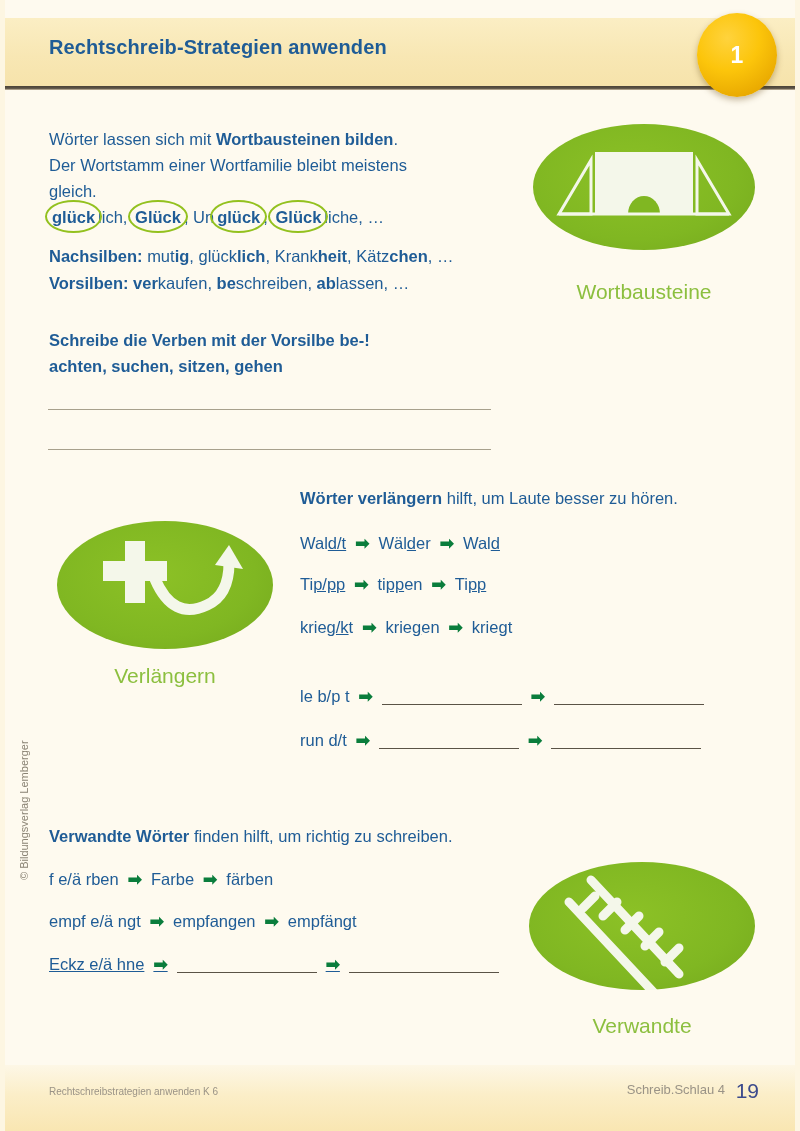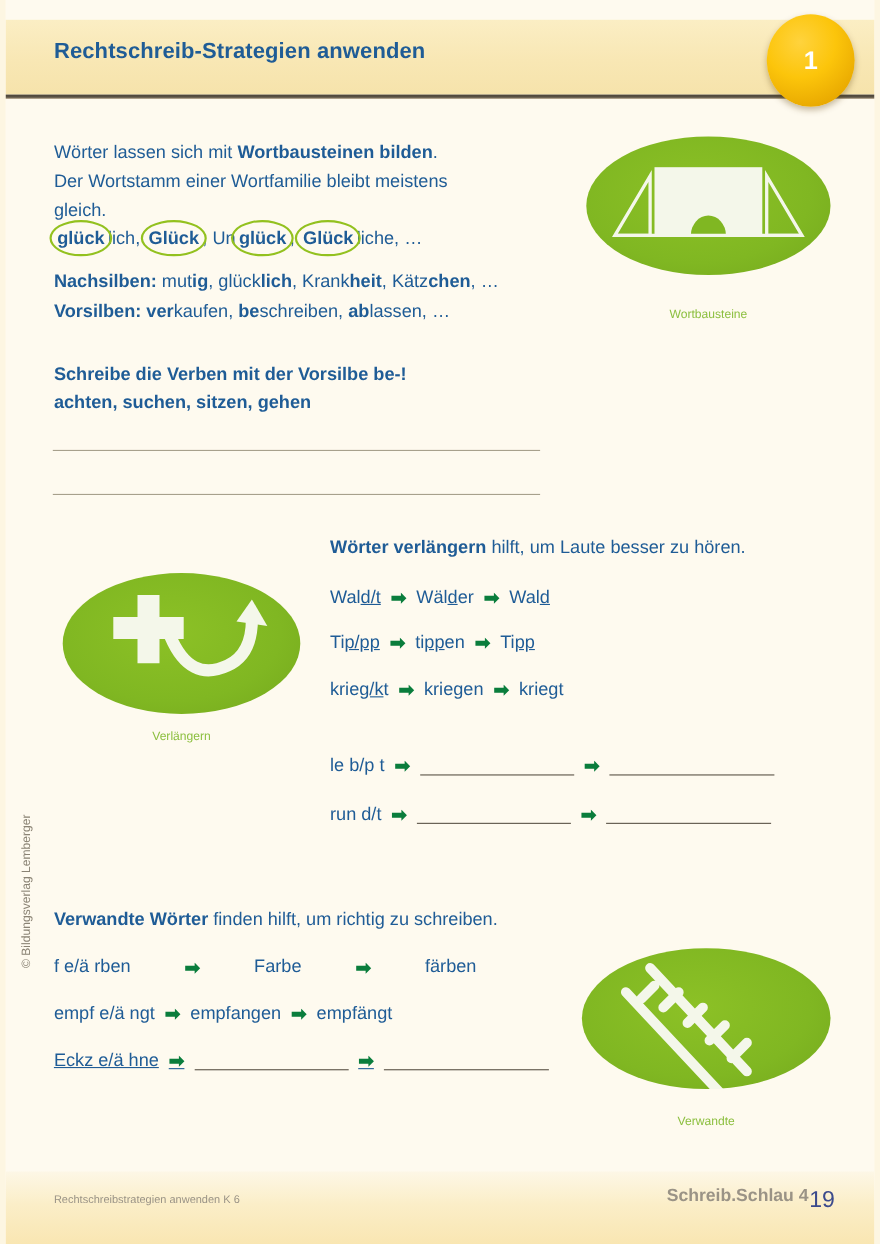--- a/index.html
+++ b/index.html
@@ -128,21 +128,21 @@
 
   
   .blob {
     position: absolute;
     border-radius: 50%;
     background: radial-gradient(ellipse at 45% 42%, #8cc126 0%, #80b722 60%, #74a81d 100%);
   }
   .blob-label {
     position: absolute;
     text-align: center;
-    font-size: 11px;
+    font-size: 21px;
     color: #8cbf3f;
   }
 
   .blob-wb { left: 528px; top: 124px; width: 222px; height: 126px; }
   .label-wb { left: 528px; top: 280px; width: 222px; }
 
   .blob-vl { left: 52px; top: 521px; width: 216px; height: 128px; }
   .label-vl { left: 52px; top: 664px; width: 216px; }
 
   .blob-ab { left: 524px; top: 862px; width: 226px; height: 128px; }
@@ -182,21 +182,21 @@
   }
   .blank.w1 { width: 140px; }
   .blank.w2 { width: 150px; }
 
   .vl-1 { left: 295px; top: 533px; }
   .vl-2 { left: 295px; top: 574px; }
   .vl-3 { left: 295px; top: 617px; }
   .vl-4 { left: 295px; top: 686px; }
   .vl-5 { left: 295px; top: 730px; }
 
-  .vw-1 { left: 44px; top: 869px; gap: 40px; }
+  .vw-1 { left: 44px; top: 869px; }
   .vw-2 { left: 44px; top: 911px; }
   .vw-3 { left: 44px; top: 954px; text-decoration: underline; }
 
   .u { text-decoration: underline; }
 
   
   .copyright {
     position: absolute;
     left: 13px;
     top: 880px;
@@ -218,25 +218,24 @@
   .footer-left {
     position: absolute;
     left: 44px;
     bottom: 34px;
     font-size: 10px;
     color: #9b9versus;
     color: #9a9386;
   }
   .footer-right {
     position: absolute;
-    right: 60px;
+    right: 70px;
     bottom: 34px;
-    font-size: 16px;
+    font-size: 13px;
     color: #9a9386;
-    font-weight: bold;
   }
   .footer-page {
     position: absolute;
     right: 36px;
     bottom: 28px;
     font-size: 21px;
     color: #3b4a8c;
   }
 </style>
 </head>

